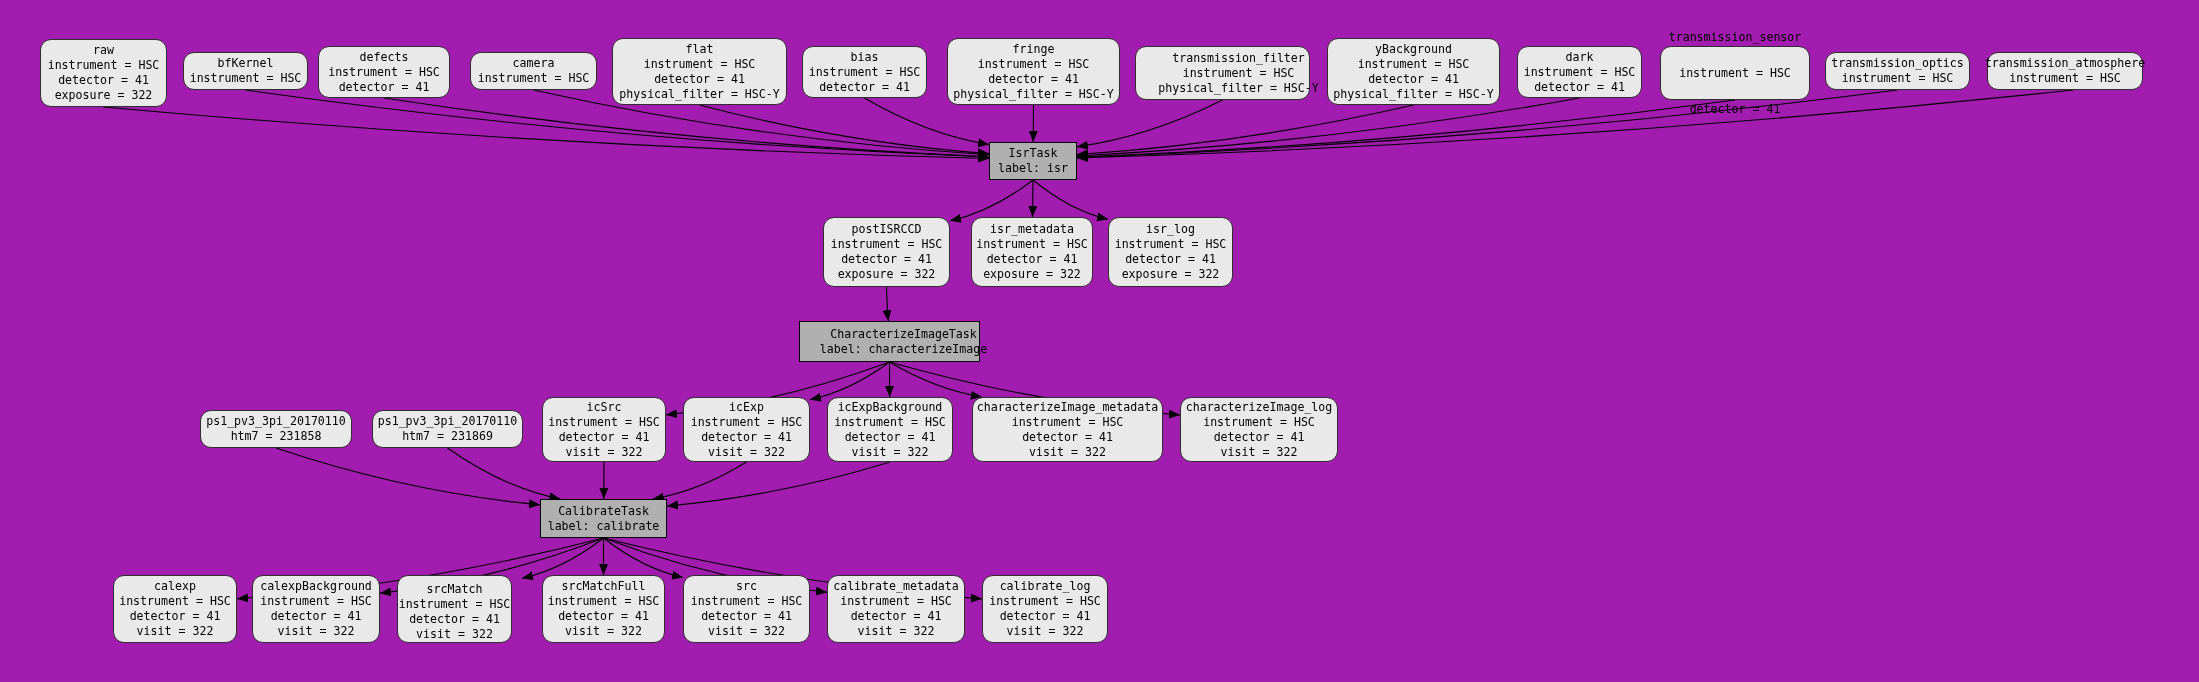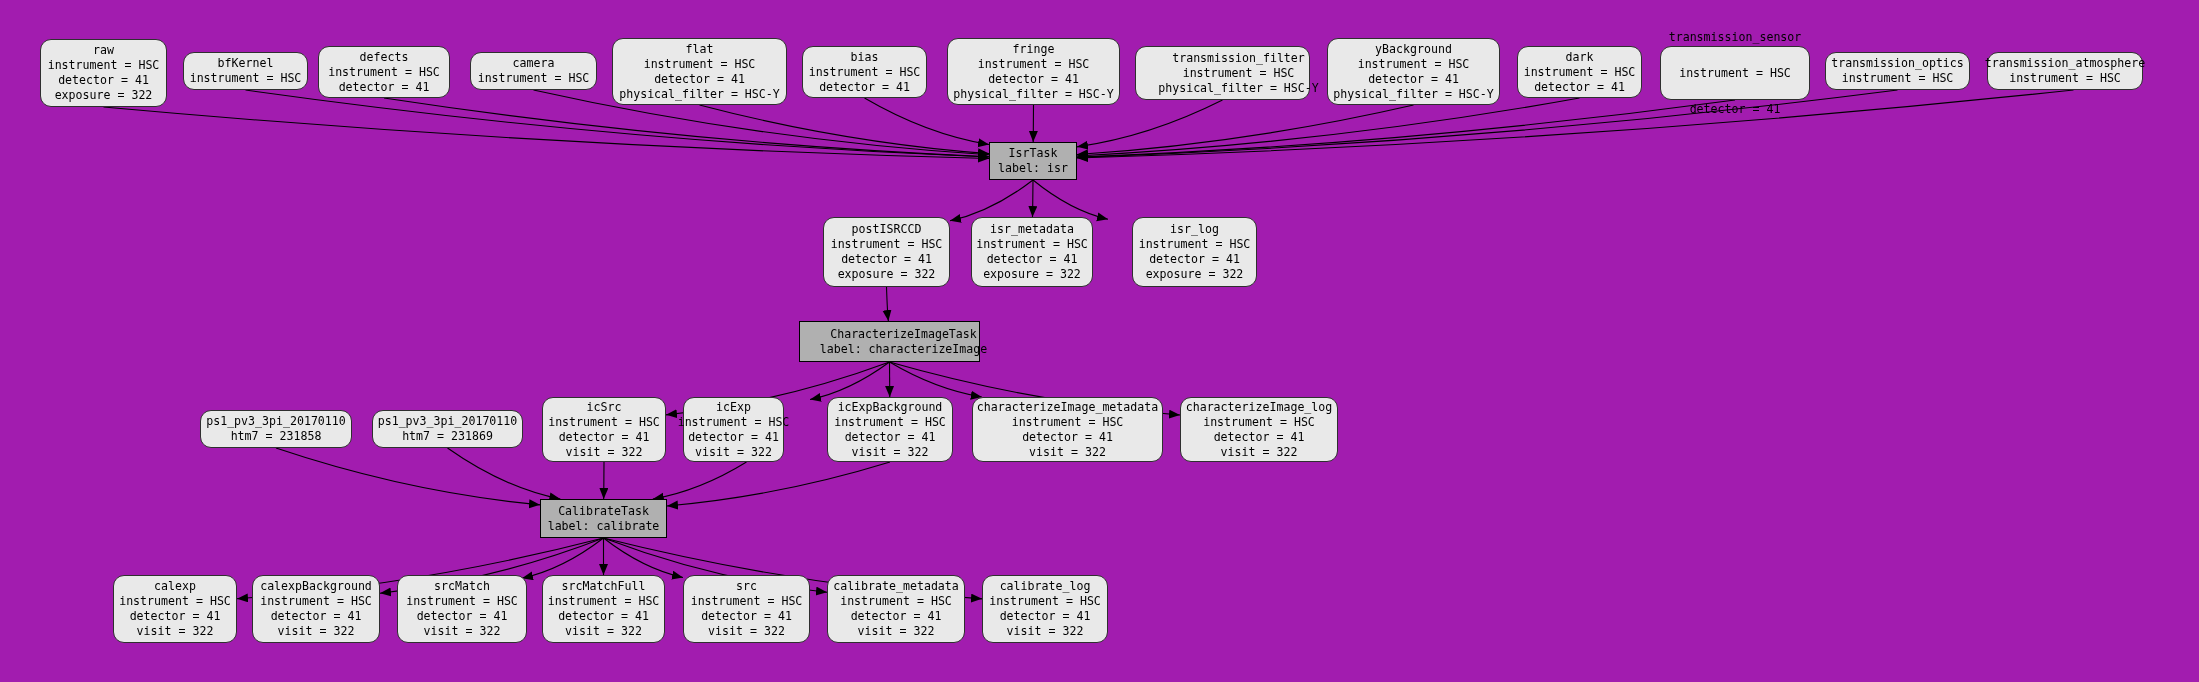--- a/index.html
+++ b/index.html
@@ -160,21 +160,21 @@
       <span>instrument = HSC</span>
       <span>detector = 41</span>
       <span>exposure = 322</span>
     </div>
     <div class="node dataset" style="left: 971px; top: 217px; width: 122px; height: 70px;">
       <span>isr_metadata</span>
       <span>instrument = HSC</span>
       <span>detector = 41</span>
       <span>exposure = 322</span>
     </div>
-    <div class="node dataset" style="left: 1108px; top: 217px; width: 125px; height: 70px; margin-left: 24px;">
+    <div class="node dataset" style="left: 1108px; top: 217px; width: 125px; height: 70px;">
       <span>isr_log</span>
       <span>instrument = HSC</span>
       <span>detector = 41</span>
       <span>exposure = 322</span>
     </div>
     <div class="node task" style="left: 799px; top: 321px; width: 181px; height: 41px; padding-left: 28px;">
       <span>CharacterizeImageTask</span>
       <span>label: characterizeImage</span>
     </div>
     <div class="node dataset" style="left: 200px; top: 410px; width: 152px; height: 38px;">
@@ -184,21 +184,21 @@
     <div class="node dataset" style="left: 372px; top: 410px; width: 151px; height: 38px;">
       <span>ps1_pv3_3pi_20170110</span>
       <span>htm7 = 231869</span>
     </div>
     <div class="node dataset" style="left: 542px; top: 397px; width: 124px; height: 65px;">
       <span>icSrc</span>
       <span>instrument = HSC</span>
       <span>detector = 41</span>
       <span>visit = 322</span>
     </div>
-    <div class="node dataset" style="left: 683px; top: 397px; width: 101px; height: 65px;">
+    <div class="node dataset" style="left: 683px; top: 397px; width: 127px; height: 65px;">
       <span>icExp</span>
       <span>instrument = HSC</span>
       <span>detector = 41</span>
       <span>visit = 322</span>
     </div>
     <div class="node dataset" style="left: 827px; top: 397px; width: 126px; height: 65px;">
       <span>icExpBackground</span>
       <span>instrument = HSC</span>
       <span>detector = 41</span>
       <span>visit = 322</span>
@@ -224,21 +224,21 @@
       <span>instrument = HSC</span>
       <span>detector = 41</span>
       <span>visit = 322</span>
     </div>
     <div class="node dataset" style="left: 252px; top: 575px; width: 128px; height: 68px;">
       <span>calexpBackground</span>
       <span>instrument = HSC</span>
       <span>detector = 41</span>
       <span>visit = 322</span>
     </div>
-    <div class="node dataset" style="left: 397px; top: 575px; width: 130px; height: 68px;">
+    <div class="node dataset" style="left: 397px; top: 575px; width: 115px; height: 68px; justify-content: flex-end;">
       <span>srcMatch</span>
       <span>instrument = HSC</span>
       <span>detector = 41</span>
       <span>visit = 322</span>
     </div>
     <div class="node dataset" style="left: 542px; top: 575px; width: 123px; height: 68px;">
       <span>srcMatchFull</span>
       <span>instrument = HSC</span>
       <span>detector = 41</span>
       <span>visit = 322</span>

